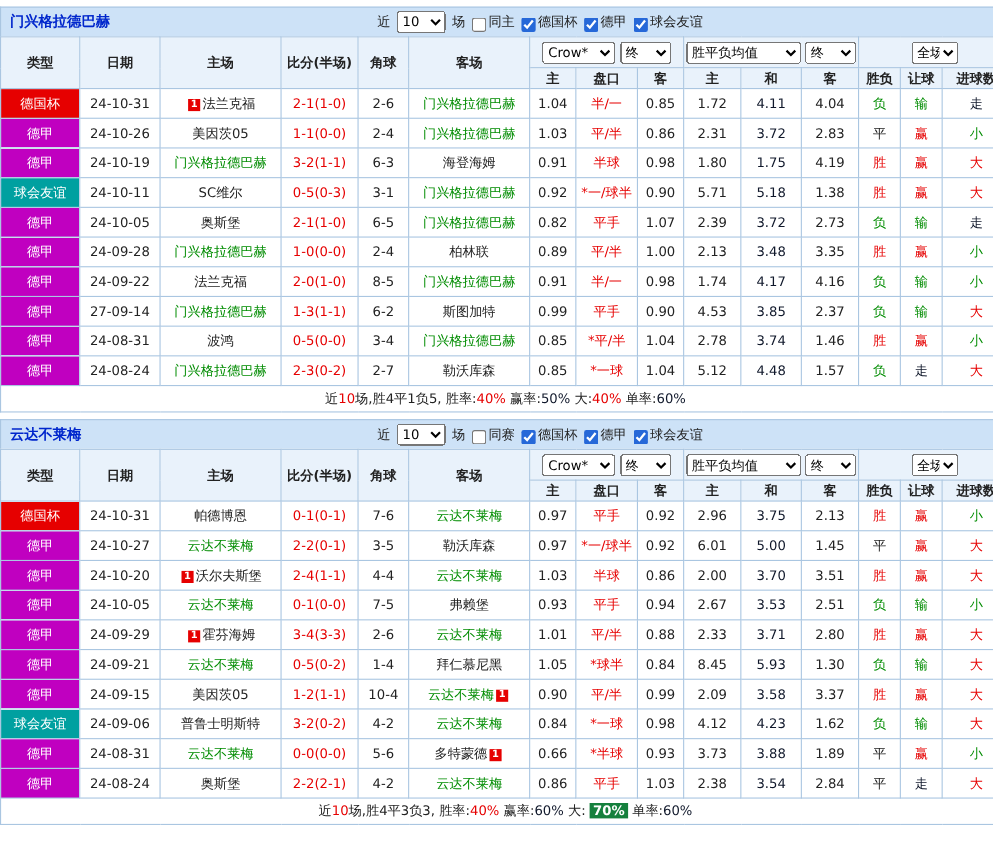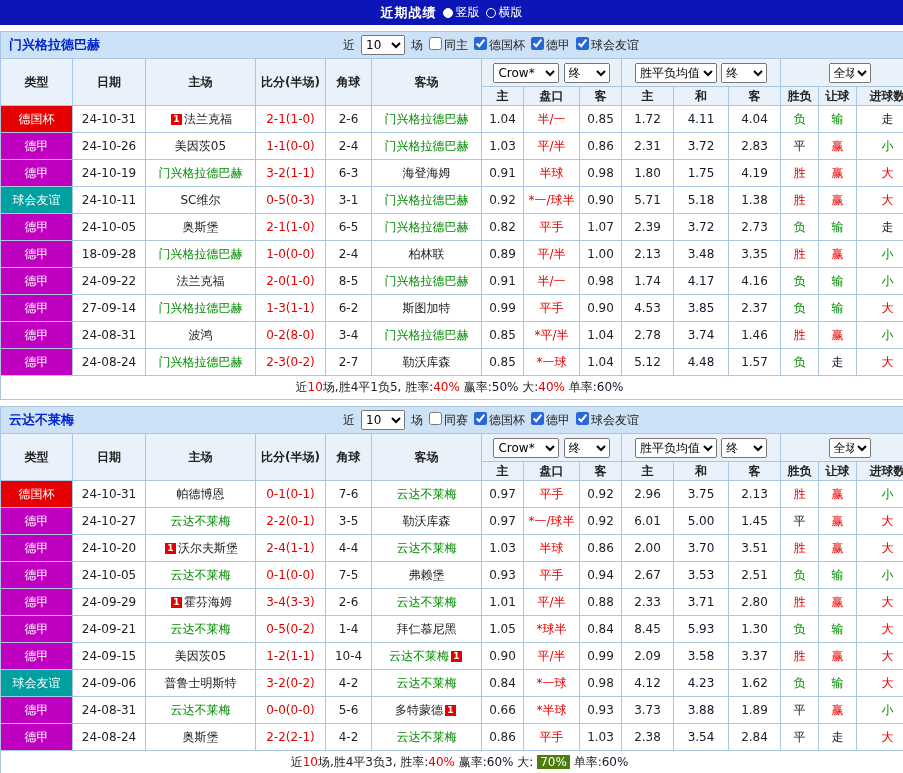--- a/index.html
+++ b/index.html
@@ -8,56 +8,45 @@
   .page{width:903px;overflow:hidden}
   .top-bar{height:25px;background:#0c16b6;display:flex;align-items:center;justify-content:center;gap:6px;color:#fff}
   .top-title{font-weight:bold;font-size:13px;letter-spacing:1px}
   .radio-opt{display:inline-flex;align-items:center;gap:3px;cursor:pointer}
   .radio{width:10px;height:10px;border:1px solid #fff;border-radius:50%;display:inline-block}
   .radio.checked{background:#fff}
   .section{margin-top:6px}
   .sec-head{width:918px;height:27px;background:#cde2f7;border:1px solid #aac6e1;border-bottom:none;display:flex;align-items:center;padding:0 8px}
   .team{color:#0026cc;font-weight:bold;font-size:13px}
   .controls{margin-left:auto;margin-right:270px;display:flex;align-items:center;gap:6px;white-space:nowrap}
-  .cb{display:inline-flex;align-items:flex-start;gap:2px;cursor:pointer}
+  .cb{display:inline-flex;align-items:flex-end;gap:2px;cursor:pointer}
   input[type=checkbox]{width:13px;height:13px;margin:0;accent-color:#2668d8}
   select{font-size:12px;height:20px;font-family:inherit}
-  .sel-count{width:44px}.sel-company{width:66px}.sel-final{width:46px}.sel-avg{width:82px}.sel-scope{width:42px}
+  .sel-count{width:44px}.sel-company{width:66px}.sel-final{width:46px}.sel-avg{width:104px}.sel-scope{width:42px}
   .tbl{border-collapse:collapse;table-layout:fixed;width:918px;background:#fff}
   .tbl th,.tbl td{border:1px solid #aac6e1;text-align:center;overflow:hidden;white-space:nowrap;padding:0 1px}
   .h1 th{height:28px;background:#e9f2fb;font-weight:bold}
   .h2 th{height:19px;background:#e9f2fb;font-weight:bold}
   tbody td{height:27px;background:#fff}
   tfoot td{height:24px;background:#fff}
   .summary{font-size:12px}
   .badge{display:inline-block;background:#e60000;color:#fff;font-size:9px;font-weight:bold;width:11px;height:11px;line-height:11px;text-align:center;margin:0 2px;vertical-align:1px}
   .type-cup{background:#e60000;color:#fff}
   .type-league{background:#c000c0;color:#fff}
   .type-friendly{background:#00a0a0;color:#fff}
   .red{color:#e60000}
   .green{color:#008c00}
   .blue{color:#0f172a}
-  .hl-red{background:#4d7c0f;color:#fff;padding:0 3px;font-weight:normal}
+  .hl-red{background:#15803d;color:#fff;padding:0 3px;font-weight:bold}
 </style>
 </head>
 <body>
 
 <div class="page">
 
-  <div class="top-bar">
-    <span class="top-title">近期战绩</span>
-    <span class="radio-opt">
-      <span class="radio checked"></span>
-      <span>竖版</span>
-    </span>
-    <span class="radio-opt">
-      <span class="radio"></span>
-      <span>横版</span>
-    </span>
-  </div>
 
   <div class="section">
     <div class="sec-head">
       <span class="team">门兴格拉德巴赫</span>
       <span class="controls">
         <span>近</span>
         <select class="sel-count"><option>10</option></select>
         <span>场</span>
         <label class="cb">
           <input type="checkbox" style="">
@@ -208,21 +197,21 @@
             <td><span>1.07</span></td>
             <td><span>2.39</span></td>
             <td class="blue"><span>3.72</span></td>
             <td><span>2.73</span></td>
             <td class="green"><span>负</span></td>
             <td class="green"><span>输</span></td>
             <td class="blue"><span>走</span></td>
           </tr>
           <tr>
             <td class="type-league"><span>德甲</span></td>
-            <td><span>18-09-28</span></td>
+            <td><span>24-09-28</span></td>
             <td class="green"><span>门兴格拉德巴赫</span></td>
             <td class="red"><span>1-0(0-0)</span></td>
             <td><span>2-4</span></td>
             <td><span>柏林联</span></td>
             <td><span>0.89</span></td>
             <td class="red"><span>平/半</span></td>
             <td><span>1.00</span></td>
             <td><span>2.13</span></td>
             <td class="blue"><span>3.48</span></td>
             <td><span>3.35</span></td>
@@ -261,21 +250,21 @@
             <td class="blue"><span>3.85</span></td>
             <td><span>2.37</span></td>
             <td class="green"><span>负</span></td>
             <td class="green"><span>输</span></td>
             <td class="red"><span>大</span></td>
           </tr>
           <tr>
             <td class="type-league"><span>德甲</span></td>
             <td><span>24-08-31</span></td>
             <td><span>波鸿</span></td>
-            <td class="red"><span>0-2(8-0)</span></td>
+            <td class="red"><span>0-5(0-0)</span></td>
             <td><span>3-4</span></td>
             <td class="green"><span>门兴格拉德巴赫</span></td>
             <td><span>0.85</span></td>
             <td class="red"><span>*平/半</span></td>
             <td><span>1.04</span></td>
             <td><span>2.78</span></td>
             <td class="blue"><span>3.74</span></td>
             <td><span>1.46</span></td>
             <td class="red"><span>胜</span></td>
             <td class="red"><span>赢</span></td>

